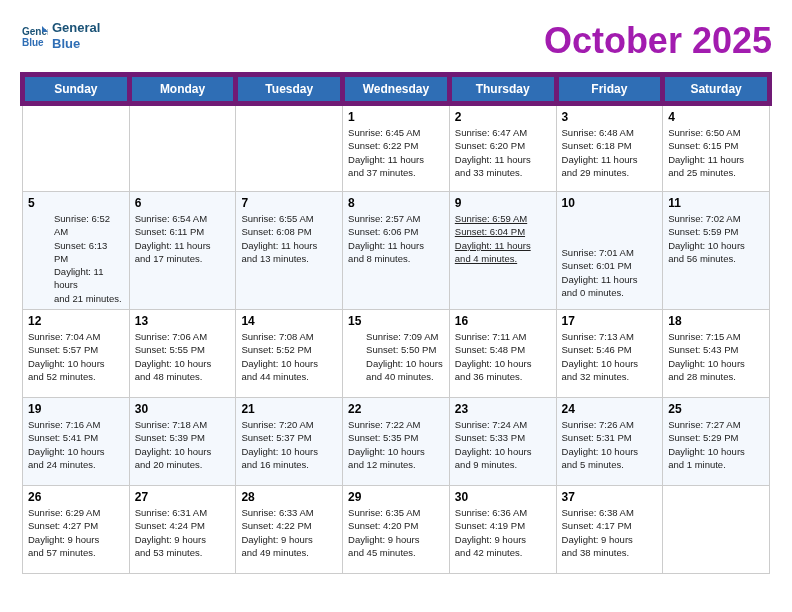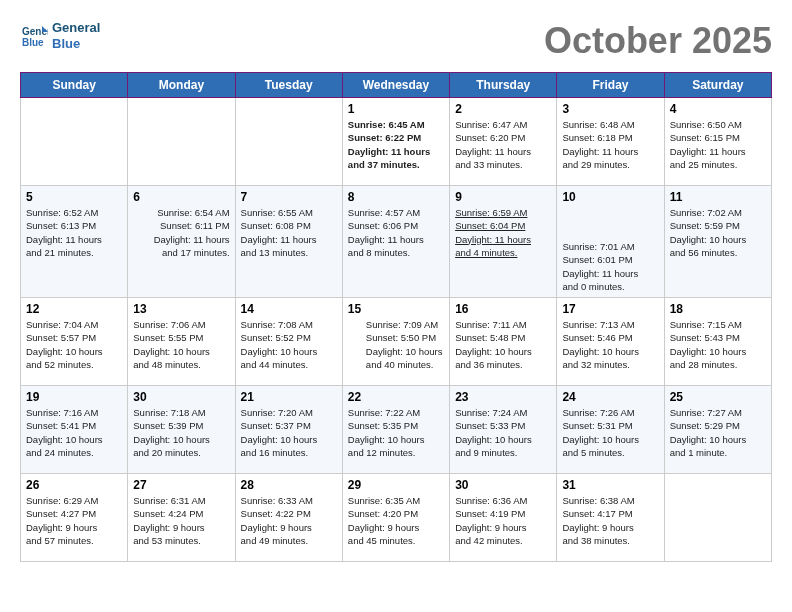--- a/index.html
+++ b/index.html
@@ -26,21 +26,21 @@
       height: 28px;
       margin-right: 4px;
     }
     .title-section {
       text-align: right;
       margin-bottom: 4px;
     }
     .month-title {
       font-size: 36px;
       font-weight: bold;
-      color: #737373;
+      color: #a21caf;
     }
     .subtitle {
       font-size: 14px;
       color: #333;
       margin-bottom: 8px;
     }
     .top-row {
       display: flex;
       justify-content: space-between;
       align-items: flex-start;
@@ -51,21 +51,21 @@
       border-collapse: collapse;
       font-size: 10.5px;
     }
     thead tr th {
       background-color: #2f6eb5;
       color: #fff;
       text-align: center;
       padding: 5px 3px;
       font-size: 12px;
       font-weight: bold;
-      border: 1px solid #701a75;
+      border: 5px solid #701a75;
     }
     tbody tr td {
       border: 1px solid #ccc;
       vertical-align: top;
       padding: 4px 5px;
       height: 88px;
       width: 14.28%;
     }
     .day-num {
       font-weight: bold;
@@ -122,21 +122,21 @@
           <th>Saturday</th>
         </tr>
     </thead>
     <tbody id="calendar-body">
     <tr>
           <td class="empty-cell"></td>
           <td class="empty-cell"></td>
           <td class="empty-cell"></td>
           <td>
             <span class="day-num">1</span>
-            <div class="day-info" style="white-space: pre-line; font-weight: bold;">Sunrise: 6:45 AM
+            <div class="day-info" style="white-space: pre-line;">Sunrise: 6:45 AM
 Sunset: 6:22 PM
 Daylight: 11 hours
 and 37 minutes.</div>
           </td>
           <td>
             <span class="day-num">2</span>
             <div class="day-info" style="white-space: pre-line;">Sunrise: 6:47 AM
 Sunset: 6:20 PM
 Daylight: 11 hours
 and 33 minutes.</div>
@@ -152,42 +152,42 @@
             <span class="day-num">4</span>
             <div class="day-info" style="white-space: pre-line;">Sunrise: 6:50 AM
 Sunset: 6:15 PM
 Daylight: 11 hours
 and 25 minutes.</div>
           </td>
         </tr>
         <tr>
           <td>
             <span class="day-num">5</span>
-            <div class="day-info" style="white-space: pre-line;">Sunrise: 6:52 AM
+            <div class="day-info" style="white-space: pre-line; margin-left: 26px;">Sunrise: 6:52 AM
 Sunset: 6:13 PM
 Daylight: 11 hours
 and 21 minutes.</div>
           </td>
           <td>
             <span class="day-num">6</span>
-            <div class="day-info" style="white-space: pre-line; text-align: right;">Sunrise: 6:54 AM
+            <div class="day-info" style="white-space: pre-line;">Sunrise: 6:54 AM
 Sunset: 6:11 PM
 Daylight: 11 hours
 and 17 minutes.</div>
           </td>
           <td>
             <span class="day-num">7</span>
             <div class="day-info" style="white-space: pre-line;">Sunrise: 6:55 AM
 Sunset: 6:08 PM
 Daylight: 11 hours
 and 13 minutes.</div>
           </td>
           <td>
             <span class="day-num">8</span>
-            <div class="day-info" style="white-space: pre-line;">Sunrise: 4:57 AM
+            <div class="day-info" style="white-space: pre-line;">Sunrise: 2:57 AM
 Sunset: 6:06 PM
 Daylight: 11 hours
 and 8 minutes.</div>
           </td>
           <td>
             <span class="day-num">9</span>
             <div class="day-info" style="white-space: pre-line; text-decoration: underline;">Sunrise: 6:59 AM
 Sunset: 6:04 PM
 Daylight: 11 hours
 and 4 minutes.</div>
@@ -339,21 +339,21 @@
 and 45 minutes.</div>
           </td>
           <td>
             <span class="day-num">30</span>
             <div class="day-info" style="white-space: pre-line;">Sunrise: 6:36 AM
 Sunset: 4:19 PM
 Daylight: 9 hours
 and 42 minutes.</div>
           </td>
           <td>
-            <span class="day-num">31</span>
+            <span class="day-num">37</span>
             <div class="day-info" style="white-space: pre-line;">Sunrise: 6:38 AM
 Sunset: 4:17 PM
 Daylight: 9 hours
 and 38 minutes.</div>
           </td>
           <td class="empty-cell"></td>
         </tr>
       </tbody>
   </table>
 </div>

